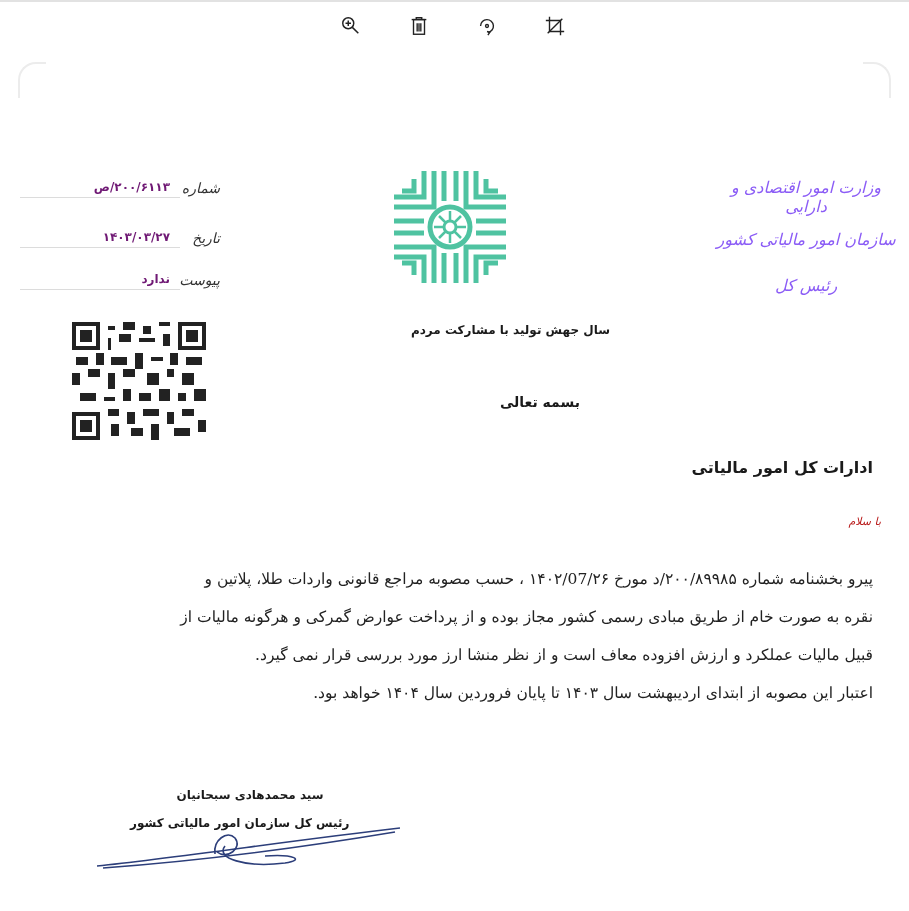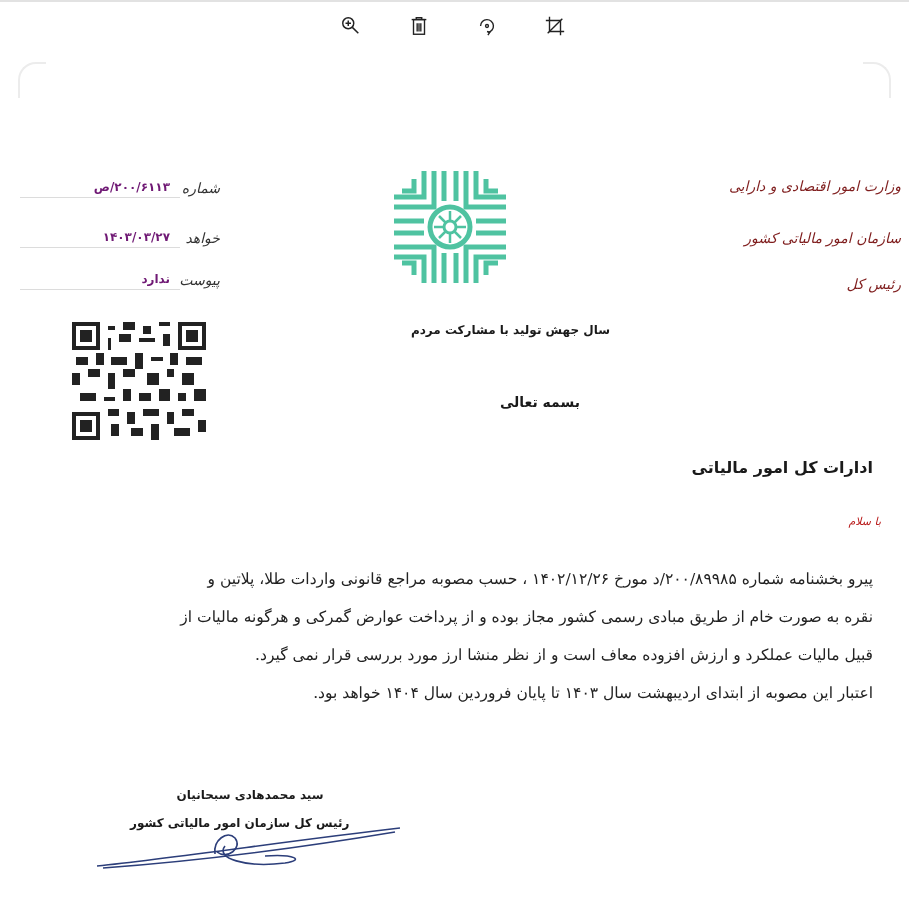--- a/index.html
+++ b/index.html
@@ -15,21 +15,21 @@
   .doc { position:absolute; left:0; top:60px; width:909px; height:851px; }
   .rtl { direction:rtl; unicode-bidi:embed; }
 
   
   .meta-row { position:absolute; left:20px; width:200px; height:22px; }
   .meta-line { position:absolute; left:0; right:40px; bottom:4px; border-bottom:1px solid #dcdcdc; }
   .meta-label { position:absolute; right:0; top:0; font-family:"DejaVu Serif", serif; font-style:italic; font-size:14px; color:#333; }
   .meta-value { position:absolute; right:50px; top:0; font-family:"DejaVu Sans", sans-serif; font-weight:bold; font-size:12px; color:#701a75; background:#fff; padding-left:4px; }
 
   
-  .faded { position:absolute; right:8px; font-family:"DejaVu Serif", serif; font-style:italic; color:#7f1d1d; font-size:14px; text-align:right; width:190px; }
+  .faded { position:absolute; right:8px; font-family:"DejaVu Serif", serif; font-style:italic; color:#8b5cf6; font-size:16px; text-align:center; width:190px; }
 
   
   .logo { position:absolute; left:388px; top:105px; width:124px; height:124px; }
   .motto { position:absolute; left:300px; top:263px; width:310px; text-align:right; font-weight:bold; font-size:12px; }
   .bismillah { position:absolute; left:330px; top:334px; width:250px; font-weight:bold; font-size:14px; }
 
   .qr { position:absolute; left:72px; top:262px; width:134px; height:118px; }
 
   .addressee { position:absolute; right:36px; top:398px; font-weight:bold; font-size:16px;margin-left:7px; }
   .greeting { position:absolute; right:28px; top:455px; font-family:"DejaVu Serif", serif; font-style:italic; font-size:11px; color:#b91c1c; }
@@ -86,21 +86,21 @@
 
 <div class="doc rtl">
 
   <div class="meta-row" style="top:120px;">
     <div class="meta-line"></div>
     <span class="meta-label">شماره</span>
     <span class="meta-value">۲۰۰/۶۱۱۳/ص</span>
   </div>
   <div class="meta-row" style="top:170px;">
     <div class="meta-line"></div>
-    <span class="meta-label">خواهد</span>
+    <span class="meta-label">تاریخ</span>
     <span class="meta-value">۱۴۰۳/۰۳/۲۷</span>
   </div>
   <div class="meta-row" style="top:212px;">
     <div class="meta-line"></div>
     <span class="meta-label">پیوست</span>
     <span class="meta-value">ندارد</span>
   </div>
 
   <div class="faded" style="top:118px;">وزارت امور اقتصادی و دارایی</div>
   <div class="faded" style="top:170px;">سازمان امور مالیاتی کشور</div>
@@ -184,21 +184,21 @@
         <rect x="20" y="26" width="2" height="4"></rect>
       <rect x="26" y="27" width="4" height="2"></rect>
         <rect x="32" y="25" width="2" height="3"></rect>
     </g>
   </svg>
 
   <div class="addressee">ادارات کل امور مالیاتی</div>
   <div class="greeting">با سلام</div>
 
   <div class="body-text">
-    <span class="body-line">پیرو بخشنامه شماره ۲۰۰/۸۹۹۸۵/د مورخ ۱۴۰۲/۱۲/۲۶ ، حسب مصوبه مراجع قانونی واردات طلا، پلاتین و</span>
+    <span class="body-line">پیرو بخشنامه شماره ۲۰۰/۸۹۹۸۵/د مورخ ۱۴۰۲/07/۲۶ ، حسب مصوبه مراجع قانونی واردات طلا، پلاتین و</span>
     <span class="body-line">نقره به صورت خام از طریق مبادی رسمی کشور مجاز بوده و از پرداخت عوارض گمرکی و هرگونه مالیات از</span>
     <span class="body-line">قبیل مالیات عملکرد و ارزش افزوده معاف است و از نظر منشا ارز مورد بررسی قرار نمی گیرد.</span>
     <span class="body-line">اعتبار این مصوبه از ابتدای اردیبهشت سال ۱۴۰۳  تا پایان فروردین سال ۱۴۰۴ خواهد بود.</span>
   </div>
 
   <div class="sig-name">سید محمدهادی سبحانیان</div>
   <div class="sig-title">رئیس کل سازمان امور مالیاتی کشور</div>
 
   <svg class="signature" viewBox="0 0 310 55" fill="none" stroke="#2c3e7a" stroke-width="1.6">
     <path d="M2 48 C 80 40, 200 22, 305 10"></path>

